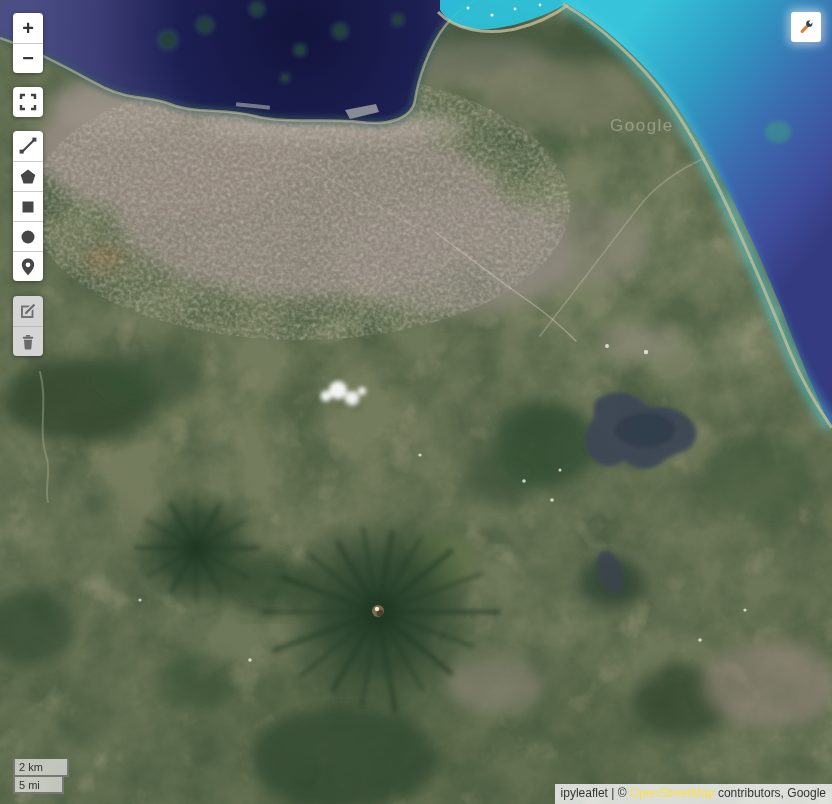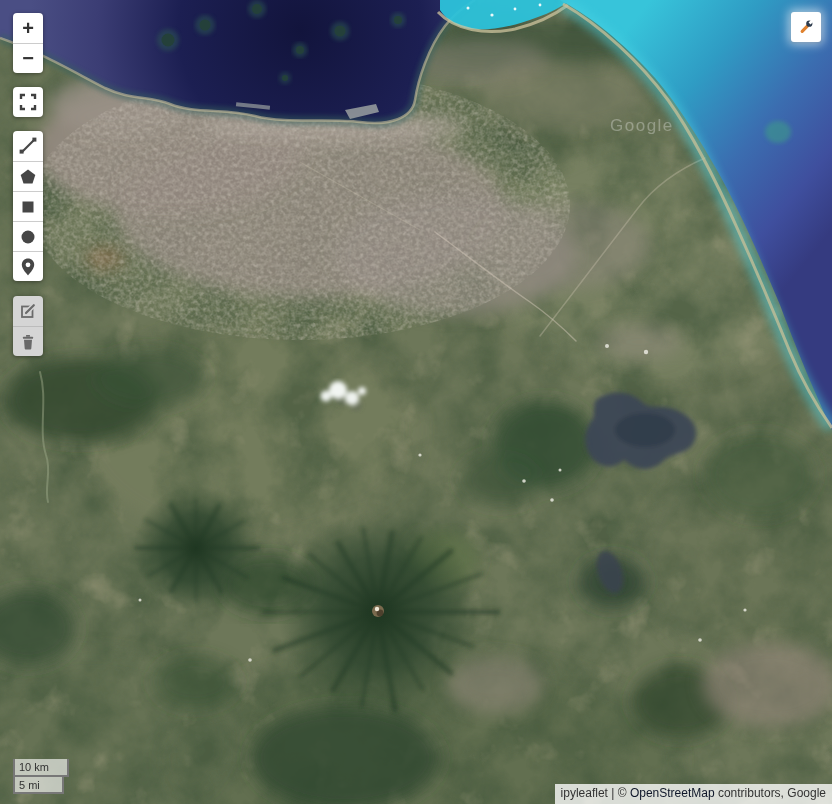--- a/index.html
+++ b/index.html
@@ -43,21 +43,21 @@
     color:#333;font-size:11px;line-height:1.3;padding:1px 4px 0;box-sizing:border-box;
     white-space:nowrap;overflow:hidden;
   }
   .scale-km{width:56px;}
   .scale-mi{width:51px;}
   
   .attribution{
     position:absolute;right:0;bottom:0;background:rgba(255,255,255,0.78);
     font-size:12px;color:#333;padding:2px 6px 3px;line-height:1.25;
   }
-  .attribution a{color:#0f172a;text-decoration:none;cursor:pointer;}
+  .attribution a{color:#fde047;text-decoration:none;cursor:pointer;}
 </style>
 </head>
 <body>
 
 <div class="map-root">
 
   <svg class="sat" width="832" height="804" viewBox="0 0 832 804" aria-hidden="true">
     <defs>
       <filter id="fTerrain" x="-5%" y="-5%" width="110%" height="110%">
         <feTurbulence type="fractalNoise" baseFrequency="0.018" numOctaves="5" seed="7" result="t"></feTurbulence>
@@ -357,19 +357,19 @@
 
   <button class="wrench-btn">
     <svg width="16" height="16" viewBox="0 0 16 16">
       <line x1="4.2" y1="12.3" x2="9.3" y2="7.2" stroke="#e0822f" stroke-width="3.2" stroke-linecap="round"></line>
       <circle cx="11.3" cy="4.7" r="3.1" fill="#2d3b4d"></circle>
       <rect x="10" y="-0.8" width="2.8" height="5.2" transform="rotate(45 11.3 4.7)" fill="#fff"></rect>
     </svg>
   </button>
 
   <div class="scale">
-    <div class="scale-line scale-km">10 km</div>
+    <div class="scale-line scale-km">2 km</div>
     <div class="scale-line scale-mi">5 mi</div>
   </div>
 
   <div class="attribution"><span>ipyleaflet | © </span><a>OpenStreetMap</a><span> contributors, Google</span></div>
 
 </div>
 
 </body></html>

